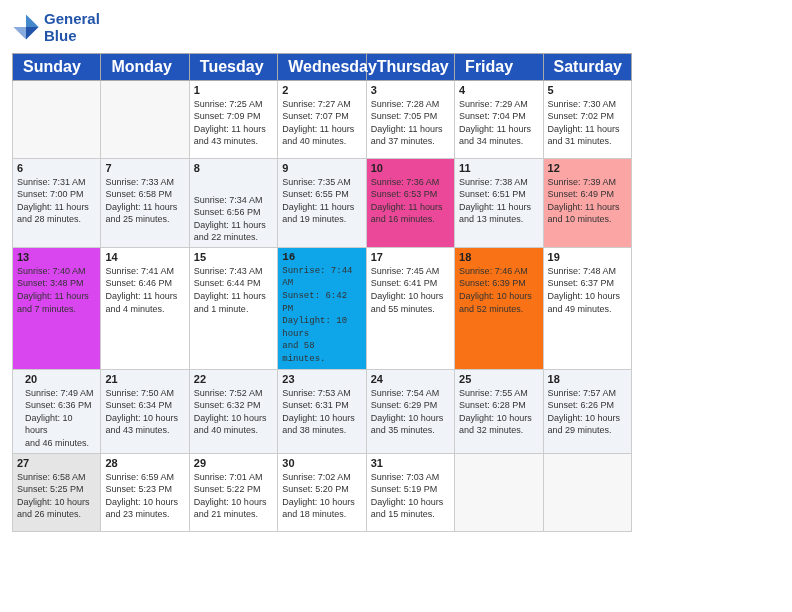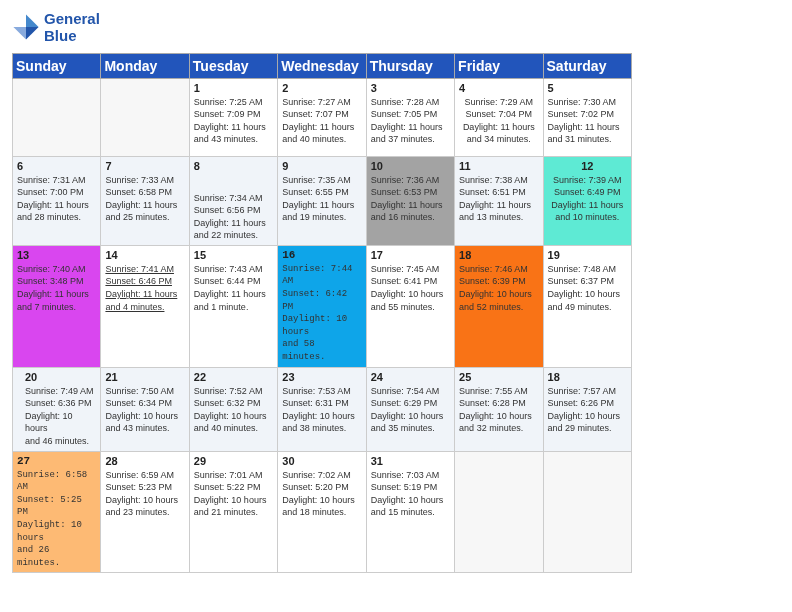--- a/index.html
+++ b/index.html
@@ -43,23 +43,23 @@
       color: #444;
     }
     table {
       width: 100%;
       border-collapse: collapse;
       table-layout: fixed;
     }
     th {
       background: #2255bb;
       color: #fff;
-      font-size: 14px;
+      font-size: 16px;
       font-weight: bold;
-      padding: 4px 3px;
+      padding: 4px 10px;
       text-align: left;
       border: 1px solid #aaa;
     }
     td {
       vertical-align: top;
       border: 1px solid #ccc;
       padding: 3px 4px;
       height: 78px;
       font-size: 9.5px;
       color: #222;
@@ -148,21 +148,21 @@
           </td>
           <td style="background: rgb(255, 255, 255);">
             <span class="day-num">3</span>
             <div class="day-info" style="white-space: pre-line;">Sunrise: 7:28 AM
 Sunset: 7:05 PM
 Daylight: 11 hours
 and 37 minutes.</div>
           </td>
           <td style="background: rgb(255, 255, 255);">
             <span class="day-num">4</span>
-            <div class="day-info" style="white-space: pre-line; text-align: center;">Sunrise: 7:29 AM
+            <div class="day-info" style="white-space: pre-line;">Sunrise: 7:29 AM
 Sunset: 7:04 PM
 Daylight: 11 hours
 and 34 minutes.</div>
           </td>
           <td style="background: rgb(255, 255, 255);">
             <span class="day-num">5</span>
             <div class="day-info" style="white-space: pre-line;">Sunrise: 7:30 AM
 Sunset: 7:02 PM
 Daylight: 11 hours
 and 31 minutes.</div>
@@ -190,53 +190,53 @@
 Daylight: 11 hours
 and 22 minutes.</div>
           </td>
           <td style="background: rgb(240, 244, 249);">
             <span class="day-num">9</span>
             <div class="day-info" style="white-space: pre-line;">Sunrise: 7:35 AM
 Sunset: 6:55 PM
 Daylight: 11 hours
 and 19 minutes.</div>
           </td>
-          <td style="background: #a3a3a3; margin-left: 20px;">
+          <td style="background: #ec4899; margin-left: 20px;">
             <span class="day-num">10</span>
             <div class="day-info" style="white-space: pre-line;">Sunrise: 7:36 AM
 Sunset: 6:53 PM
 Daylight: 11 hours
 and 16 minutes.</div>
           </td>
           <td style="background: rgb(240, 244, 249);">
             <span class="day-num">11</span>
             <div class="day-info" style="white-space: pre-line;">Sunrise: 7:38 AM
 Sunset: 6:51 PM
 Daylight: 11 hours
 and 13 minutes.</div>
           </td>
-          <td style="background: #5eead4; text-align: center;">
+          <td style="background: #fca5a5;">
             <span class="day-num">12</span>
             <div class="day-info" style="white-space: pre-line;">Sunrise: 7:39 AM
 Sunset: 6:49 PM
 Daylight: 11 hours
 and 10 minutes.</div>
           </td>
         </tr>
         <tr>
           <td style="background: #d946ef;">
             <span class="day-num">13</span>
             <div class="day-info" style="white-space: pre-line;">Sunrise: 7:40 AM
 Sunset: 3:48 PM
 Daylight: 11 hours
 and 7 minutes.</div>
           </td>
           <td style="background: rgb(255, 255, 255);">
             <span class="day-num">14</span>
-            <div class="day-info" style="white-space: pre-line; text-decoration: underline;">Sunrise: 7:41 AM
+            <div class="day-info" style="white-space: pre-line;">Sunrise: 7:41 AM
 Sunset: 6:46 PM
 Daylight: 11 hours
 and 4 minutes.</div>
           </td>
           <td style="background: rgb(255, 255, 255);">
             <span class="day-num">15</span>
             <div class="day-info" style="white-space: pre-line;">Sunrise: 7:43 AM
 Sunset: 6:44 PM
 Daylight: 11 hours
 and 1 minute.</div>
@@ -315,21 +315,21 @@
           </td>
           <td style="background: rgb(240, 244, 249);">
             <span class="day-num">18</span>
             <div class="day-info" style="white-space: pre-line;">Sunrise: 7:57 AM
 Sunset: 6:26 PM
 Daylight: 10 hours
 and 29 minutes.</div>
           </td>
         </tr>
         <tr>
-          <td style="background: #fdba74; font-family: Liberation Mono, monospace;">
+          <td style="background: #e5e5e5;">
             <span class="day-num">27</span>
             <div class="day-info" style="white-space: pre-line;">Sunrise: 6:58 AM
 Sunset: 5:25 PM
 Daylight: 10 hours
 and 26 minutes.</div>
           </td>
           <td style="background: rgb(255, 255, 255);">
             <span class="day-num">28</span>
             <div class="day-info" style="white-space: pre-line;">Sunrise: 6:59 AM
 Sunset: 5:23 PM

